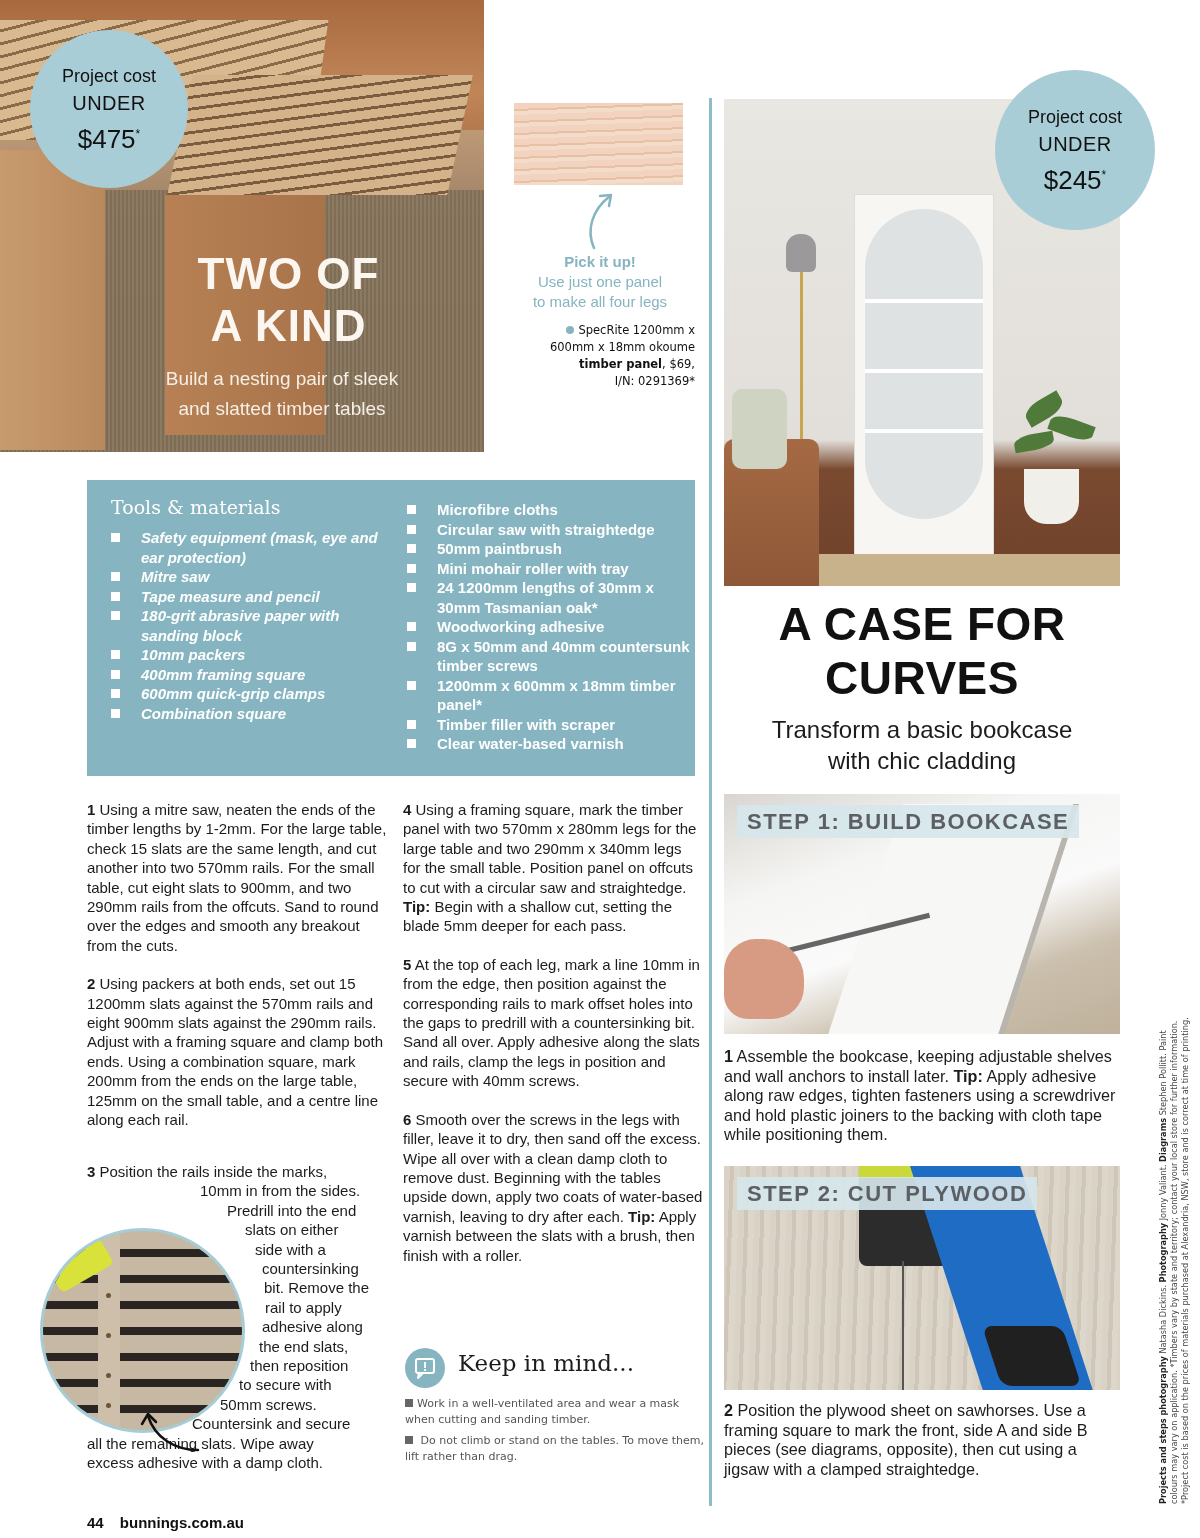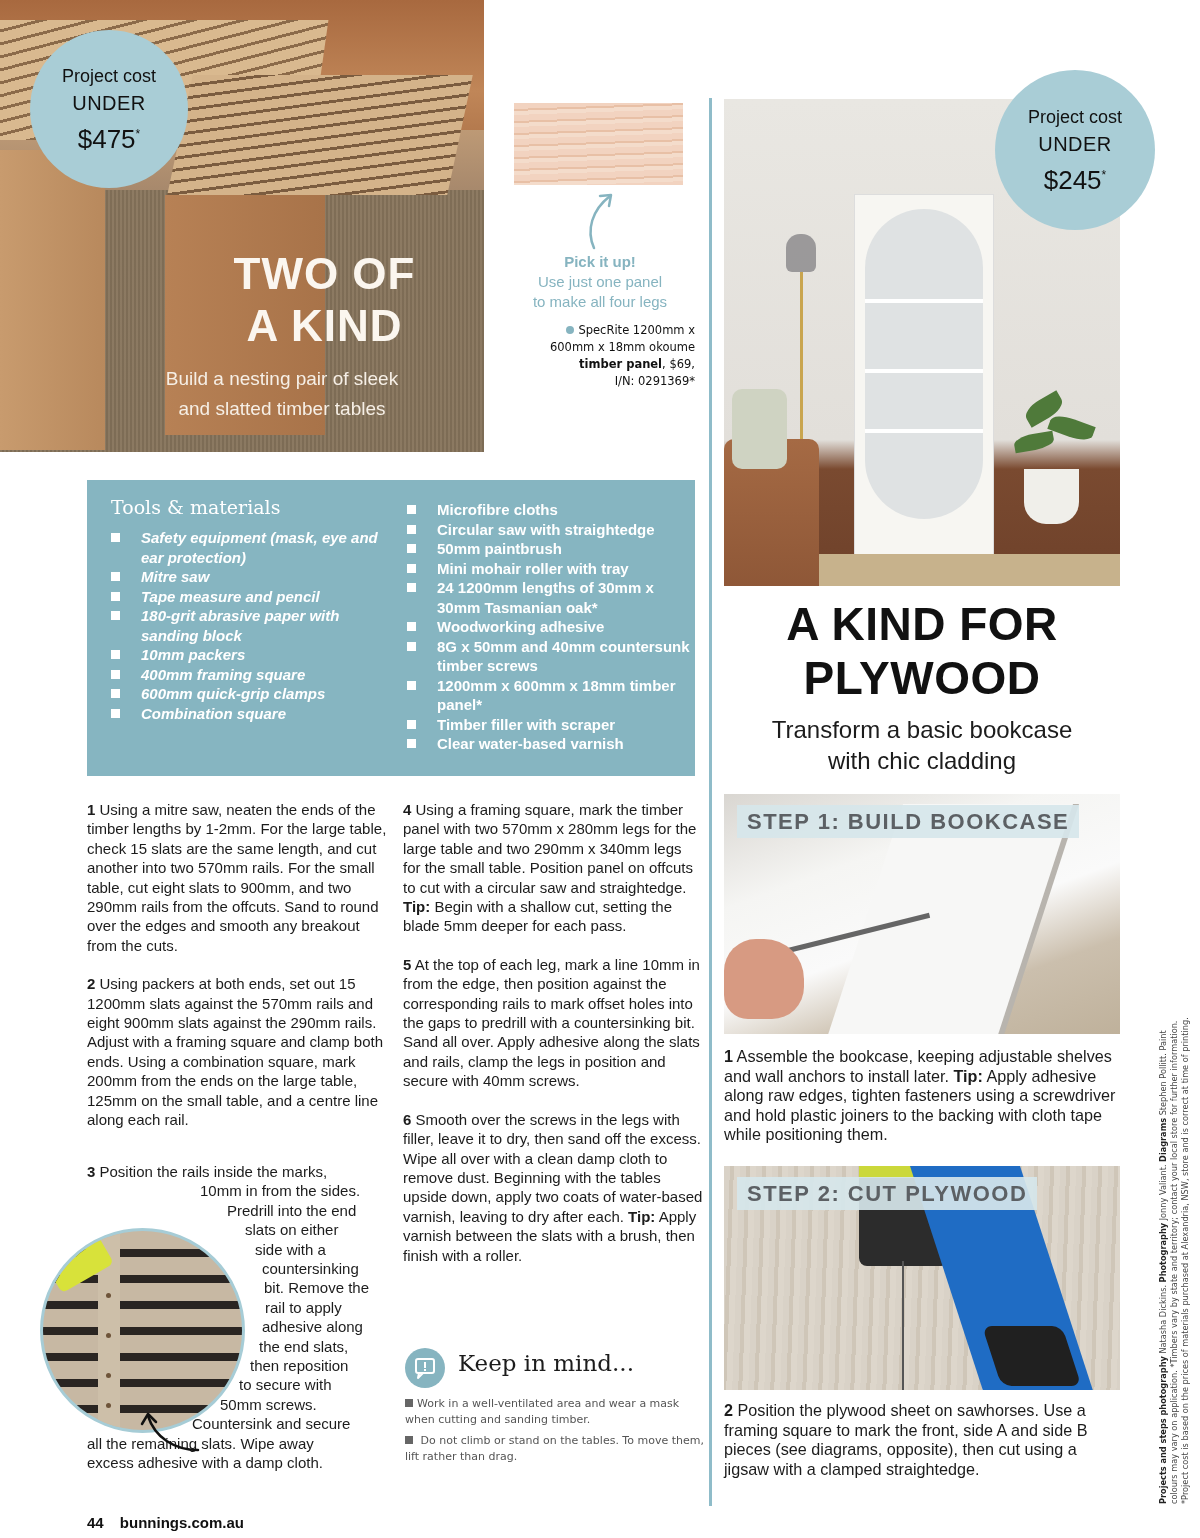--- a/index.html
+++ b/index.html
@@ -17,21 +17,21 @@
     background: repeating-linear-gradient(90deg, #8c7a62 0 2px, #7d6c55 2px 4px); opacity: .95; }
   .hero .table-top-1 { position: absolute; left: -10px; top: 20px; width: 330px; height: 120px;
     background: repeating-linear-gradient(165deg, #d9b98f 0 10px, #8b6a49 10px 13px);
     transform: skewX(-8deg); }
   .hero .table-top-2 { position: absolute; left: 180px; top: 75px; width: 280px; height: 120px;
     background: repeating-linear-gradient(172deg, #d4b38a 0 9px, #7b5c3f 9px 12px);
     transform: skewX(-12deg); }
   .hero .leg-1 { position: absolute; left: 0; top: 150px; width: 105px; height: 300px; background: linear-gradient(90deg,#c89b6e,#b8895d); }
   .hero .leg-2 { position: absolute; left: 165px; top: 195px; width: 160px; height: 240px; background: linear-gradient(90deg,#b78155,#a87349); }
   .hero .title {
-    position: absolute; left: 0; width: 464px; text-align: right; top: 248px; padding-right: 82px;
+    position: absolute; left: 0; width: 392px; text-align: right; top: 248px; padding-right: 82px;
     font-family: "Liberation Sans", sans-serif; font-weight: 700; color: #fbf6ef;
     font-size: 44px; line-height: 52px; letter-spacing: 1px; text-align: center; padding-left: 185px; padding-right: 0;
   }
   .hero .subtitle {
     position: absolute; left: 100px; width: 364px; top: 364px; text-align: center;
     font-family: "Liberation Sans", sans-serif; color: #f6efe6; font-size: 19px; line-height: 30px;
   }
 
   .badge {
     position: absolute; border-radius: 50%; background: #a9cdd6;
@@ -289,22 +289,22 @@
   <div class="pot"></div>
 </div>
 
 <div class="badge badge-right">
   <div class="lbl">Project cost</div>
   <div class="under">UNDER</div>
   <div class="amt"><span>$245</span><sup>*</sup></div>
 </div>
 
 <div class="case-title">
-  <div>A KIND FOR</div>
-  <div>PLYWOOD</div>
+  <div>A CASE FOR</div>
+  <div>CURVES</div>
 </div>
 <div class="case-sub">
   <div>Transform a basic bookcase</div>
   <div>with chic cladding</div>
 </div>
 
 <div class="step-photo step-photo-1">
   <div class="board"></div>
   <div class="driver"></div>
   <div class="hand"></div>

